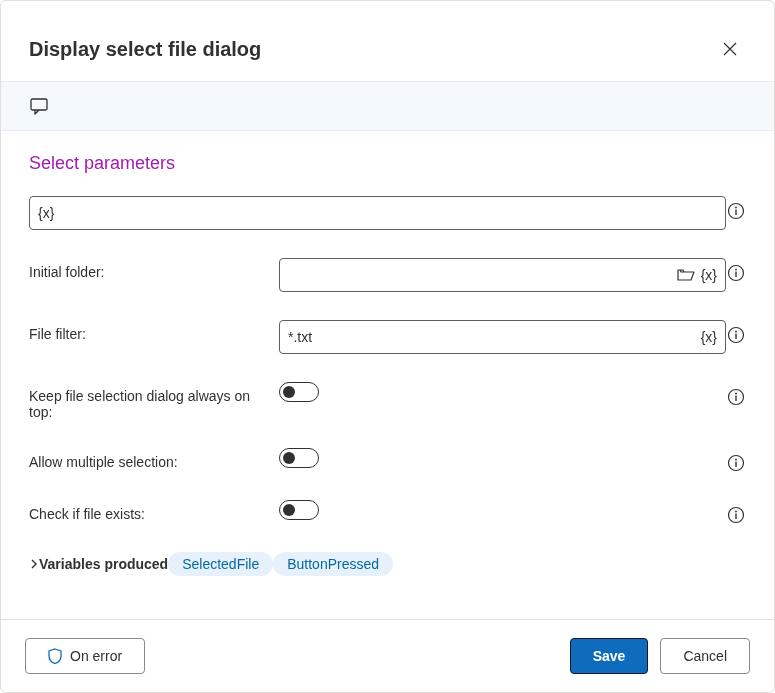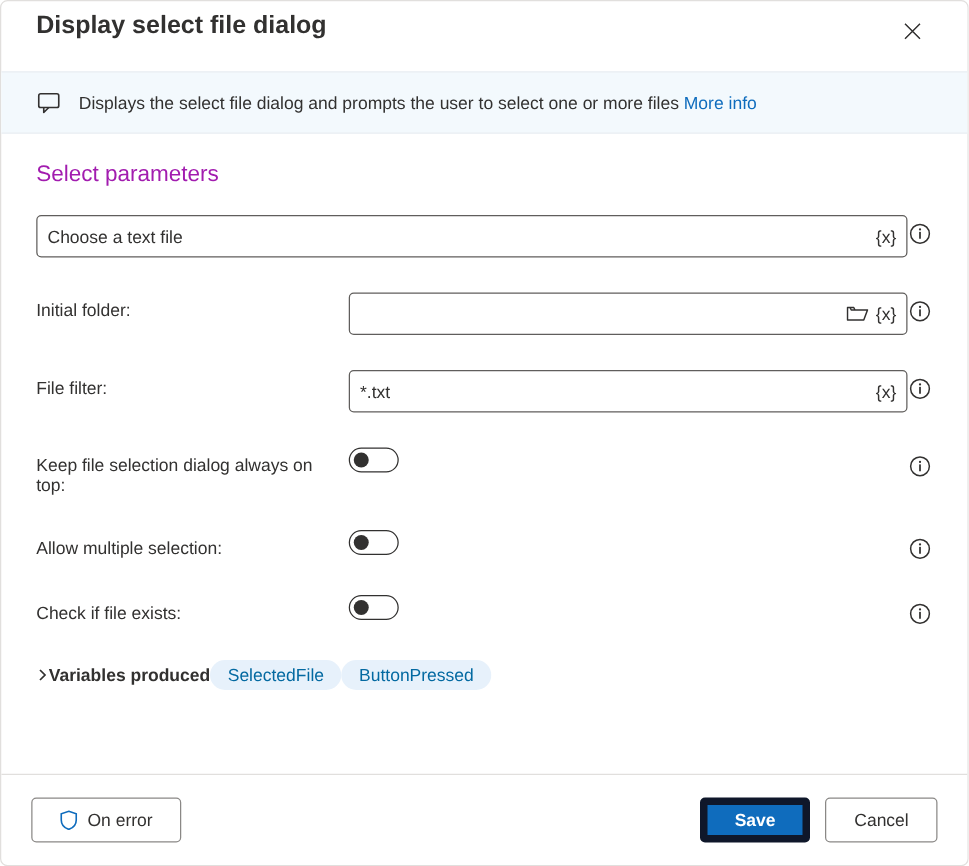--- a/index.html
+++ b/index.html
@@ -1,19 +1,19 @@
 <!DOCTYPE html>
 <html><head>
   <meta charset="utf-8">
   <style>
     * { box-sizing: border-box; margin: 0; padding: 0; }
     body { font-family: "Segoe UI", -apple-system, sans-serif; font-size: 14px; color: #323130; background: #fff; width: 775px; height: 693px; }
     .dialog { width: 775px; height: 693px; border: 1px solid #e1dfdd; border-radius: 6px; display: flex; flex-direction: column; overflow: hidden; }
     
-    .header { display: flex; justify-content: space-between; padding: 8px 28px 16px 28px; }
+    .header { display: flex; align-items: center; justify-content: space-between; padding: 32px 28px 16px 28px; }
     .header h1 { font-size: 20px; font-weight: 600; color: #323130; }
     .close-btn { width: 32px; height: 32px; display: flex; align-items: center; justify-content: center; cursor: pointer; background: none; border: none; }
     
     .info-banner { background: #f3f9fd; padding: 14px 28px; display: flex; align-items: center; gap: 14px; border-top: 1px solid #eaeef2; border-bottom: 1px solid #eaeef2; }
     .info-banner-text { color: #323130; }
     .info-banner a { color: #0f6cbd; text-decoration: none; }
     
     .content { flex: 1; padding: 22px 28px 10px 28px; overflow-y: auto; }
     .section-title { font-size: 18px; font-weight: 400; color: #a21caf; margin-bottom: 22px; }
     
@@ -34,21 +34,21 @@
     
     .vars-row { display: flex; align-items: center; margin-top: 6px; }
     .chevron { cursor: pointer; display: inline-flex; align-items: center; }
     .vars-label { font-weight: 600; }
     .var-chip { background: #e7f1fb; color: #0369a1; padding: 4px 14px; border-radius: 12px; font-size: 14px; cursor: pointer; }
     
     .footer { display: flex; align-items: flex-end; justify-content: space-between; padding: 18px 24px; border-top: 1px solid #e1dfdd; }
     .footer-left, .footer-right { display: flex; gap: 12px; }
     .btn { height: 36px; padding: 0 22px; border-radius: 4px; font-size: 14px; font-family: inherit; cursor: pointer; display: inline-flex; align-items: center; gap: 8px; }
     .btn-default { background: #fff; border: 1px solid #8a8886; color: #323130; }
-    .btn-primary { background: #0f6cbd; border: 6px solid #0f172a; color: #fff; font-weight: 600; }
+    .btn-primary { background: #0f6cbd; border: 1px solid #0f172a; color: #fff; font-weight: 600; }
     
     svg { display: block; }
   </style>
 </head>
 <body>
 
 <div class="dialog">
 
   <div class="header">
     <h1>Display select file dialog</h1>
@@ -59,32 +59,28 @@
     </button>
   </div>
 
   <div class="info-banner">
     <span>
       <svg width="20" height="20" viewBox="0 0 20 20">
           <rect x="2" y="3" width="16" height="11" rx="1.5" fill="none" stroke="#323130" stroke-width="1.3"></rect>
           <path d="M6 14 L6 18 L10 14" fill="none" stroke="#323130" stroke-width="1.3" stroke-linejoin="round"></path>
         </svg>
     </span>
-    <span class="info-banner-text">
-      <span>Displays the select file dialog and prompts the user to select one or more files </span><a href="#">More info</a>
-    </span>
   </div>
 
   <div class="content">
     <h2 class="section-title">Select parameters</h2>
 
     <div class="param-row">
       <div class="param-control">
         <div class="text-input-wrap">
-          <input class="text-input" value="Choose a text file" style="">
           <span class="input-suffix">
             <span class="var-token">{x}</span>
           </span>
         </div>
       </div>
       <div class="param-info">
         <span class="info-icon">
           <svg width="18" height="18" viewBox="0 0 18 18">
               <circle cx="9" cy="9" r="7.5" fill="none" stroke="#323130" stroke-width="1.2"></circle>
               <circle cx="9" cy="5.5" r="0.9" fill="#323130"></circle>

